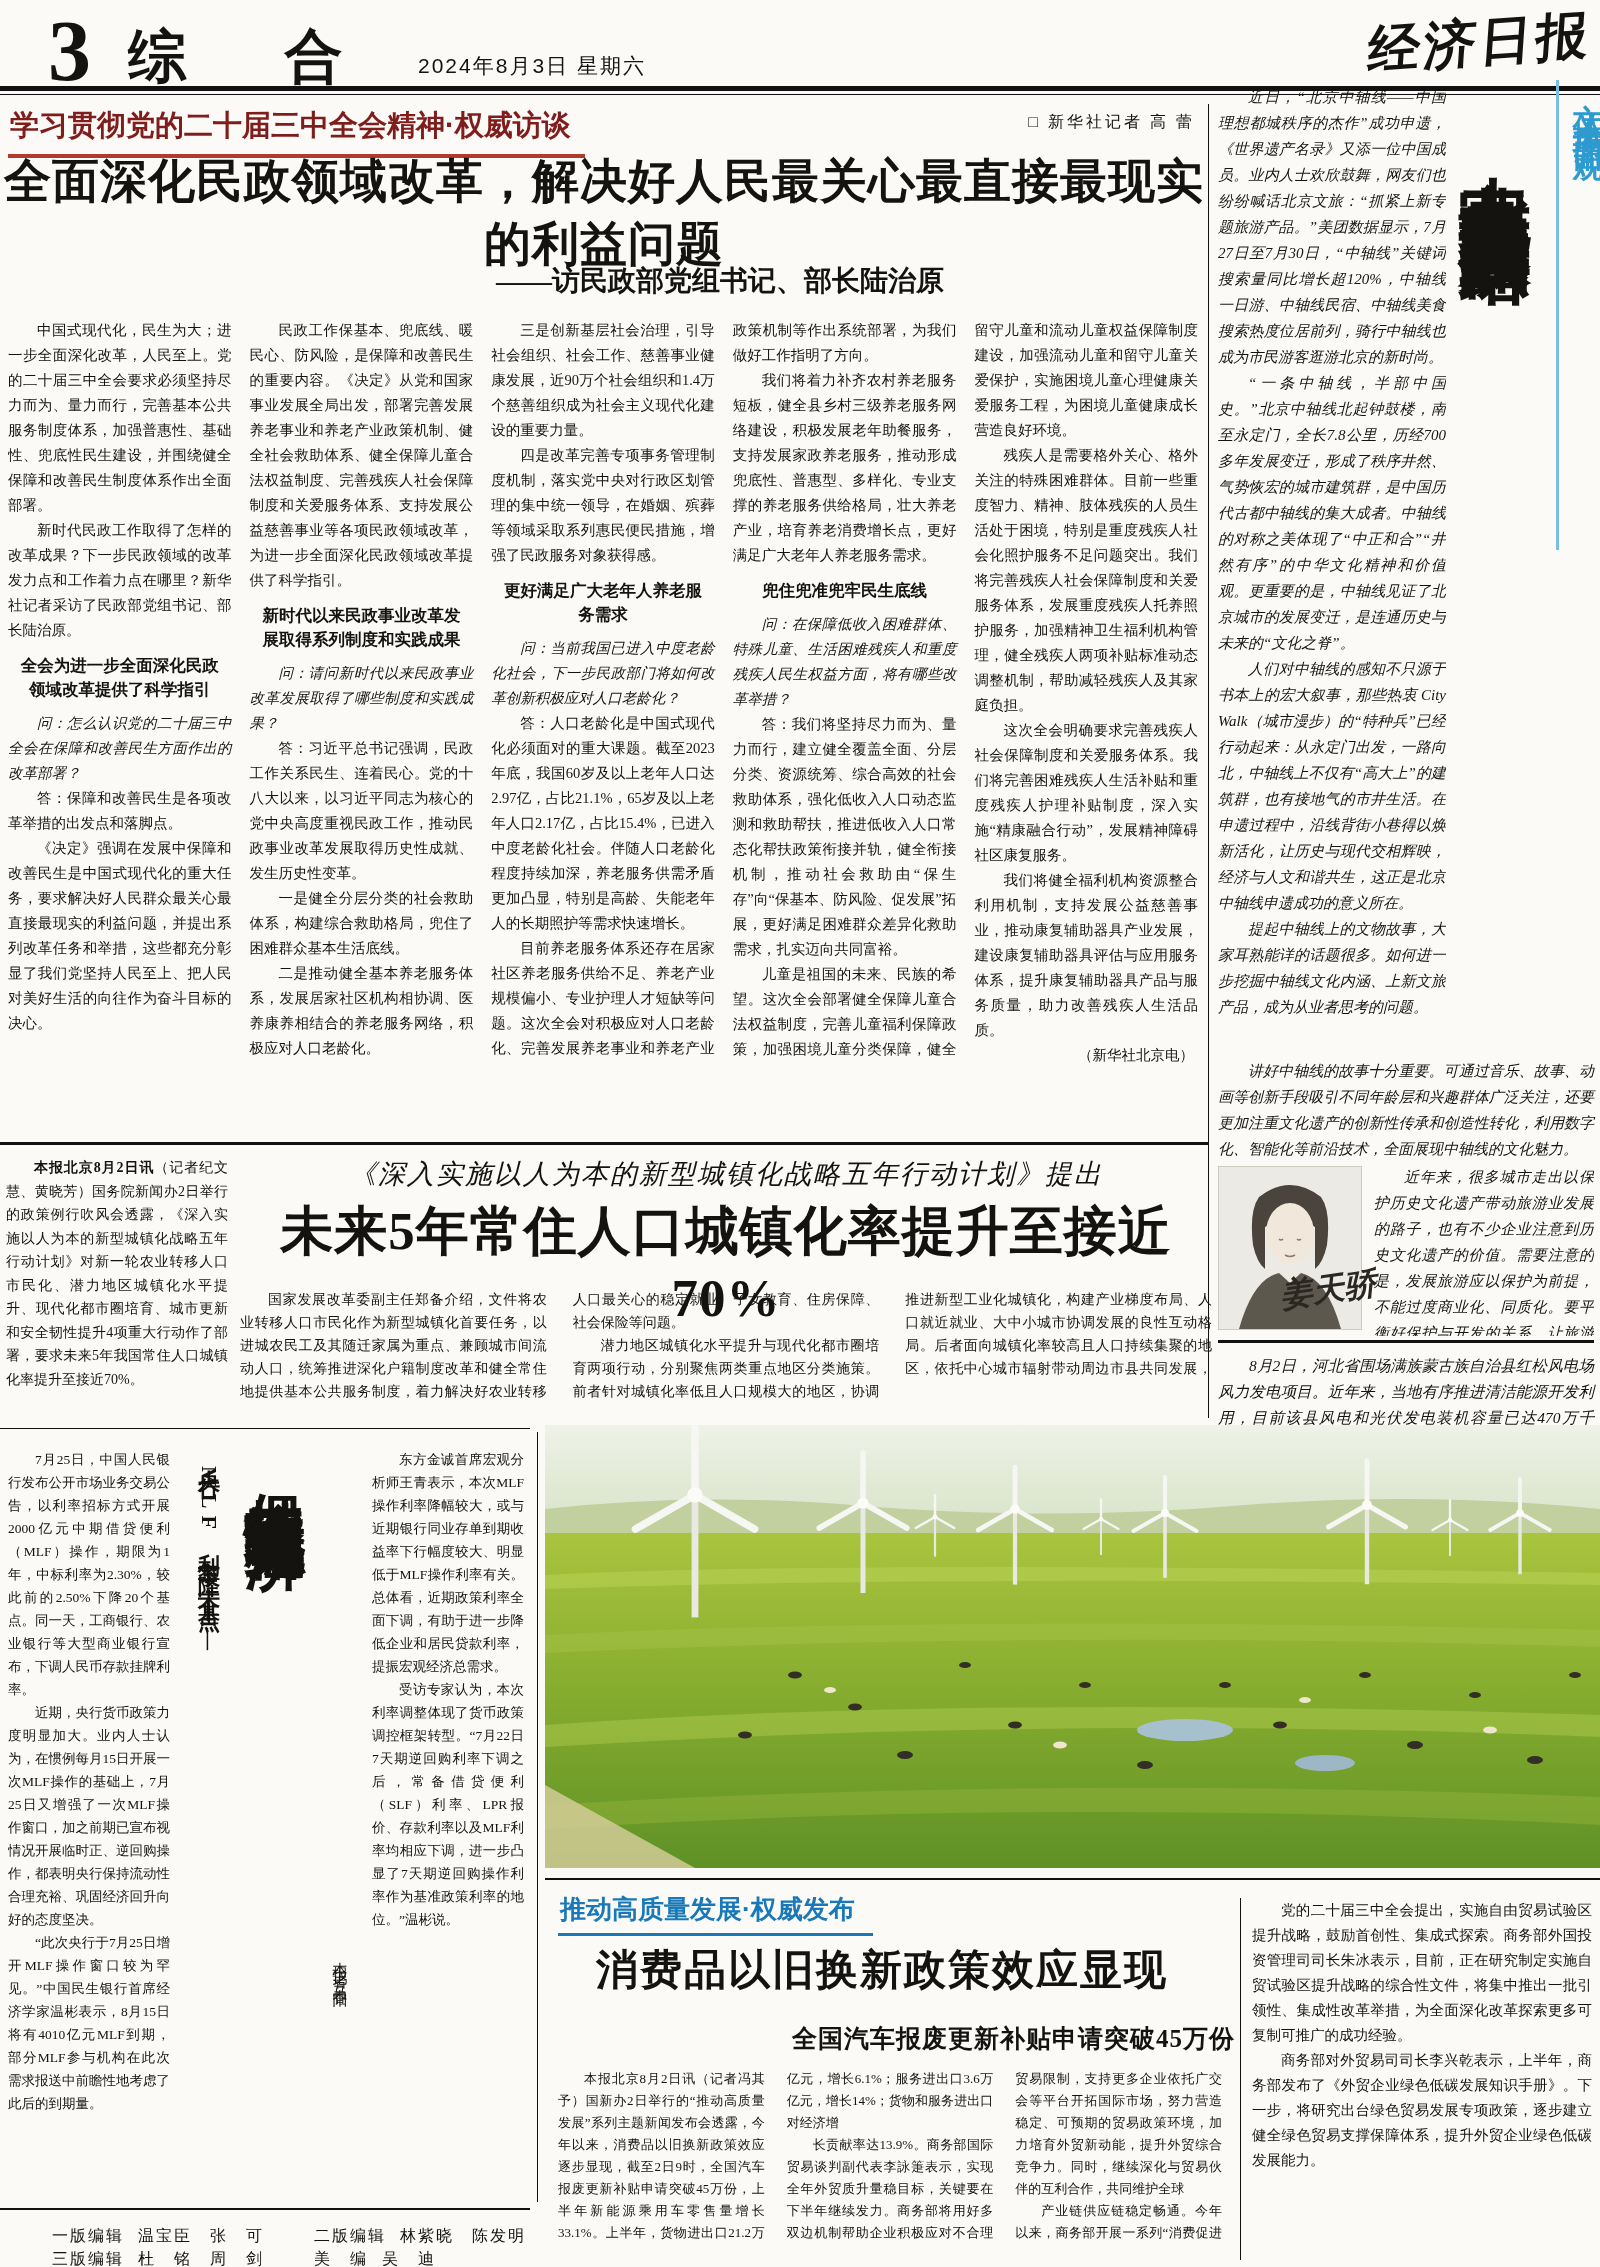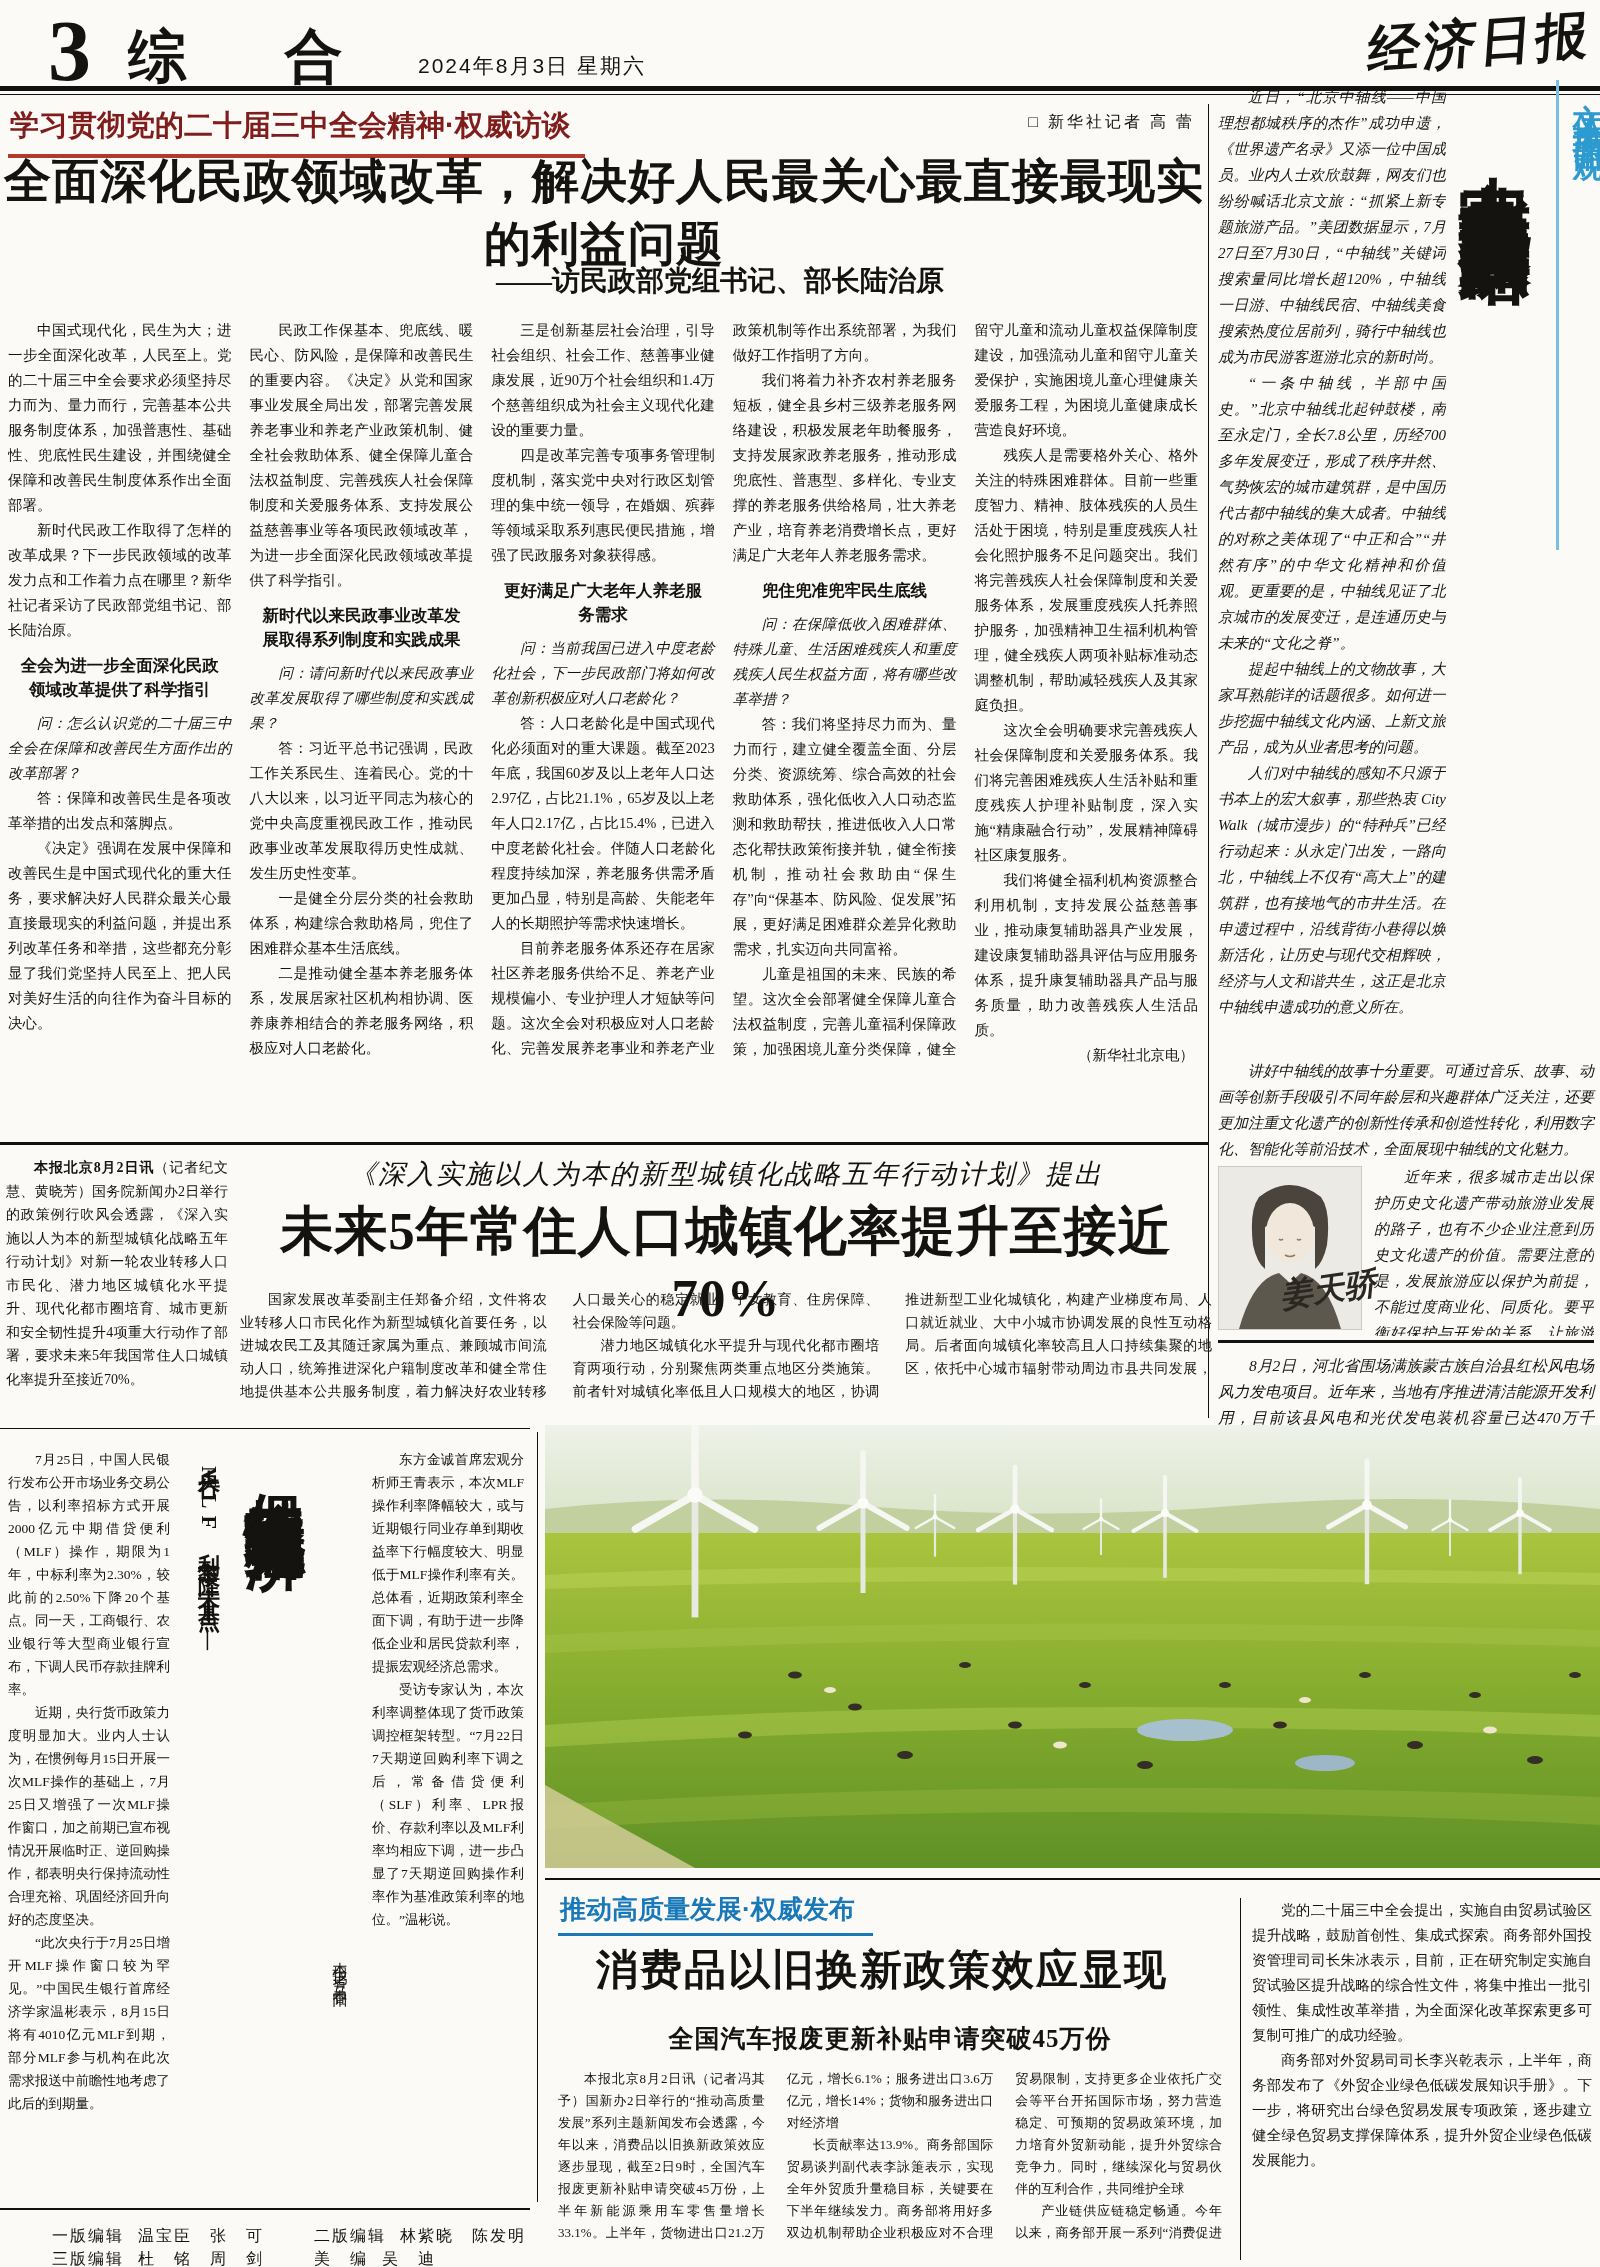--- a/index.html
+++ b/index.html
@@ -57,21 +57,21 @@
   #mlfkicker{left:194px;top:1452px;height:734px;writing-mode:vertical-rl;font-size:22px;font-weight:700;
              letter-spacing:7px;}
   #mlfhead{left:234px;top:1446px;height:752px;writing-mode:vertical-rl;font-size:60px;font-weight:900;letter-spacing:3px;}
   #mlfbyline{left:330px;top:1950px;height:245px;writing-mode:vertical-rl;font-size:15px;letter-spacing:4px;}
   #mlfright{left:372px;top:1448px;width:152px;height:748px;font-size:13.5px;line-height:23px;overflow:hidden;}
   
   #tikicker{left:558px;top:1892px;font-size:26px;font-weight:900;color:#1878b8;
             border-bottom:3px solid #1878b8;padding:0 18px 6px 2px;
             font-family:"Liberation Sans","DejaVu Sans",sans-serif;}
   #tihead{left:537px;top:1942px;width:690px;text-align:center;font-size:42px;font-weight:900;letter-spacing:2px;}
-  #tidek{left:545px;top:2022px;width:690px;text-align:center;font-size:25px;font-weight:700;letter-spacing:1px;}
+  #tidek{left:545px;top:2022px;width:690px;text-align:right;font-size:25px;font-weight:700;letter-spacing:1px;}
   #ticols{left:558px;top:2068px;width:664px;height:194px;column-count:3;column-gap:22px;
           font-size:13px;line-height:22px;overflow:hidden;}
   
   #brcol{left:1252px;top:1898px;width:340px;height:364px;font-size:14.5px;line-height:25px;overflow:hidden;}
   
   #credits{left:0;top:2208px;width:530px;border-top:2px solid #111;padding-top:14px;font-size:16px;}
   .crgroup{display:inline-block;vertical-align:top;}
   .crrow{margin:2px 0;letter-spacing:2px;}
   .crlabel{margin-right:14px;}
 </style>
@@ -122,22 +122,22 @@
     <p class="sign">（新华社北京电）</p>
   </div>
 
   <div class="abs rule" style="left:1208px;top:104px;width:1px;height:1314px;"></div>
 
   <div id="railtag" class="abs">文体市场面面观</div>
   <div id="railhead" class="abs">丰富北京中轴线文旅产品供给</div>
   <div id="railcol" class="abs just">
     <p class="p">近日，“北京中轴线——中国理想都城秩序的杰作”成功申遗，《世界遗产名录》又添一位中国成员。业内人士欢欣鼓舞，网友们也纷纷喊话北京文旅：“抓紧上新专题旅游产品。”美团数据显示，7月27日至7月30日，“中轴线”关键词搜索量同比增长超120%，中轴线一日游、中轴线民宿、中轴线美食搜索热度位居前列，骑行中轴线也成为市民游客逛游北京的新时尚。</p>
     <p class="p">“一条中轴线，半部中国史。”北京中轴线北起钟鼓楼，南至永定门，全长7.8公里，历经700多年发展变迁，形成了秩序井然、气势恢宏的城市建筑群，是中国历代古都中轴线的集大成者。中轴线的对称之美体现了“中正和合”“井然有序”的中华文化精神和价值观。更重要的是，中轴线见证了北京城市的发展变迁，是连通历史与未来的“文化之脊”。</p>
+    <p class="p">人们对中轴线的感知不只源于书本上的宏大叙事，那些热衷 City Walk（城市漫步）的“特种兵”已经行动起来：从永定门出发，一路向北，中轴线上不仅有“高大上”的建筑群，也有接地气的市井生活。在申遗过程中，沿线背街小巷得以焕新活化，让历史与现代交相辉映，经济与人文和谐共生，这正是北京中轴线申遗成功的意义所在。</p>
     <p class="p">提起中轴线上的文物故事，大家耳熟能详的话题很多。如何进一步挖掘中轴线文化内涵、上新文旅产品，成为从业者思考的问题。</p>
-    <p class="p">人们对中轴线的感知不只源于书本上的宏大叙事，那些热衷 City Walk（城市漫步）的“特种兵”已经行动起来：从永定门出发，一路向北，中轴线上不仅有“高大上”的建筑群，也有接地气的市井生活。在申遗过程中，沿线背街小巷得以焕新活化，让历史与现代交相辉映，经济与人文和谐共生，这正是北京中轴线申遗成功的意义所在。</p>
   </div>
   <div id="raillower" class="abs just">
     <p class="p">讲好中轴线的故事十分重要。可通过音乐、故事、动画等创新手段吸引不同年龄层和兴趣群体广泛关注，还要更加注重文化遗产的创新性传承和创造性转化，利用数字化、智能化等前沿技术，全面展现中轴线的文化魅力。</p>
   </div>
   <div id="railrow" class="abs just">
     <div id="portrait">
       <svg width="142" height="162" viewBox="0 0 142 162">
         <rect width="142" height="162" fill="#eceae4"></rect>
         <path d="M40 30 Q71 6 102 30 Q112 44 108 78 Q104 96 96 102 L96 60 Q71 46 46 60 L46 102 Q38 96 34 78 Q30 44 40 30Z" fill="#4a443c"></path>
         <ellipse cx="71" cy="66" rx="24" ry="30" fill="#f1e7da"></ellipse>

